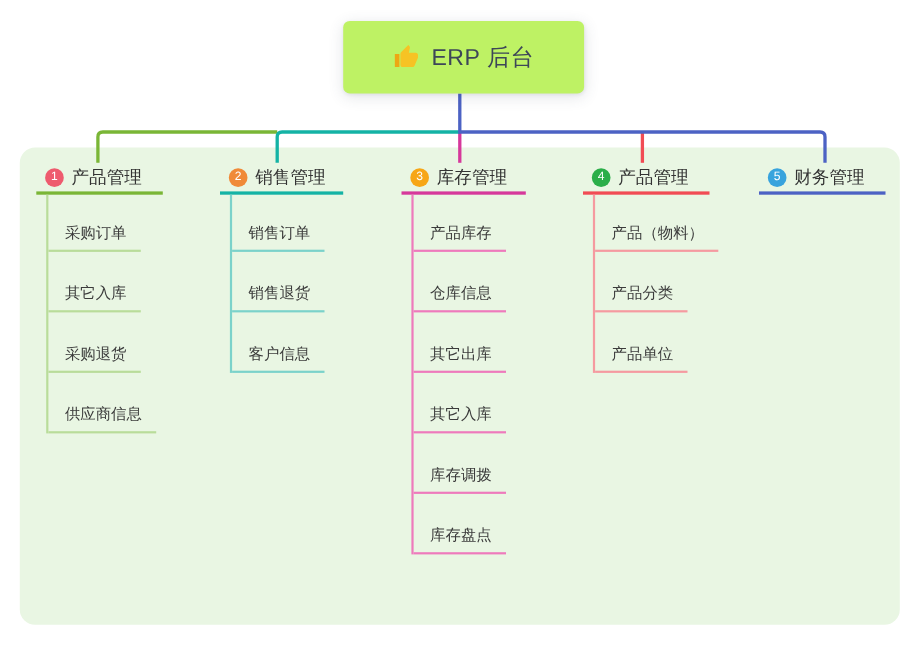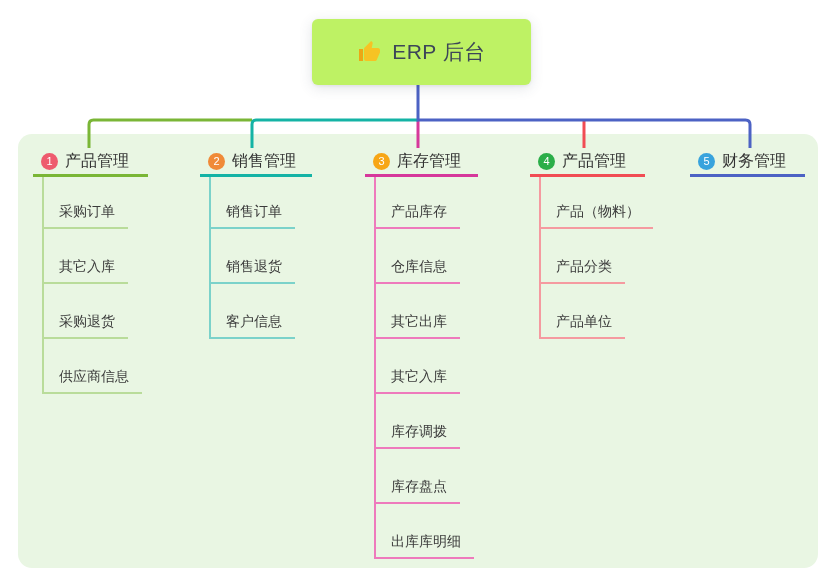--- a/index.html
+++ b/index.html
@@ -173,23 +173,20 @@
       </li>
     <li>
         <span class="child-label">其它入库</span>
       </li>
     <li>
         <span class="child-label">库存调拨</span>
       </li>
     <li>
         <span class="child-label">库存盘点</span>
       </li>
-    <li>
-        <span class="child-label">出库库明细</span>
-      </li>
   </ul>
 </div>
 
 <div class="branch" style="left: 530px; width: 115px; --c: #f14c54; --cl: #f59aa0;">
   <div class="branch-title">
     <span class="badge" style="background: rgb(43, 174, 73);">4</span>
     <span>产品管理</span>
   </div>
   <ul class="children">
     <li>

